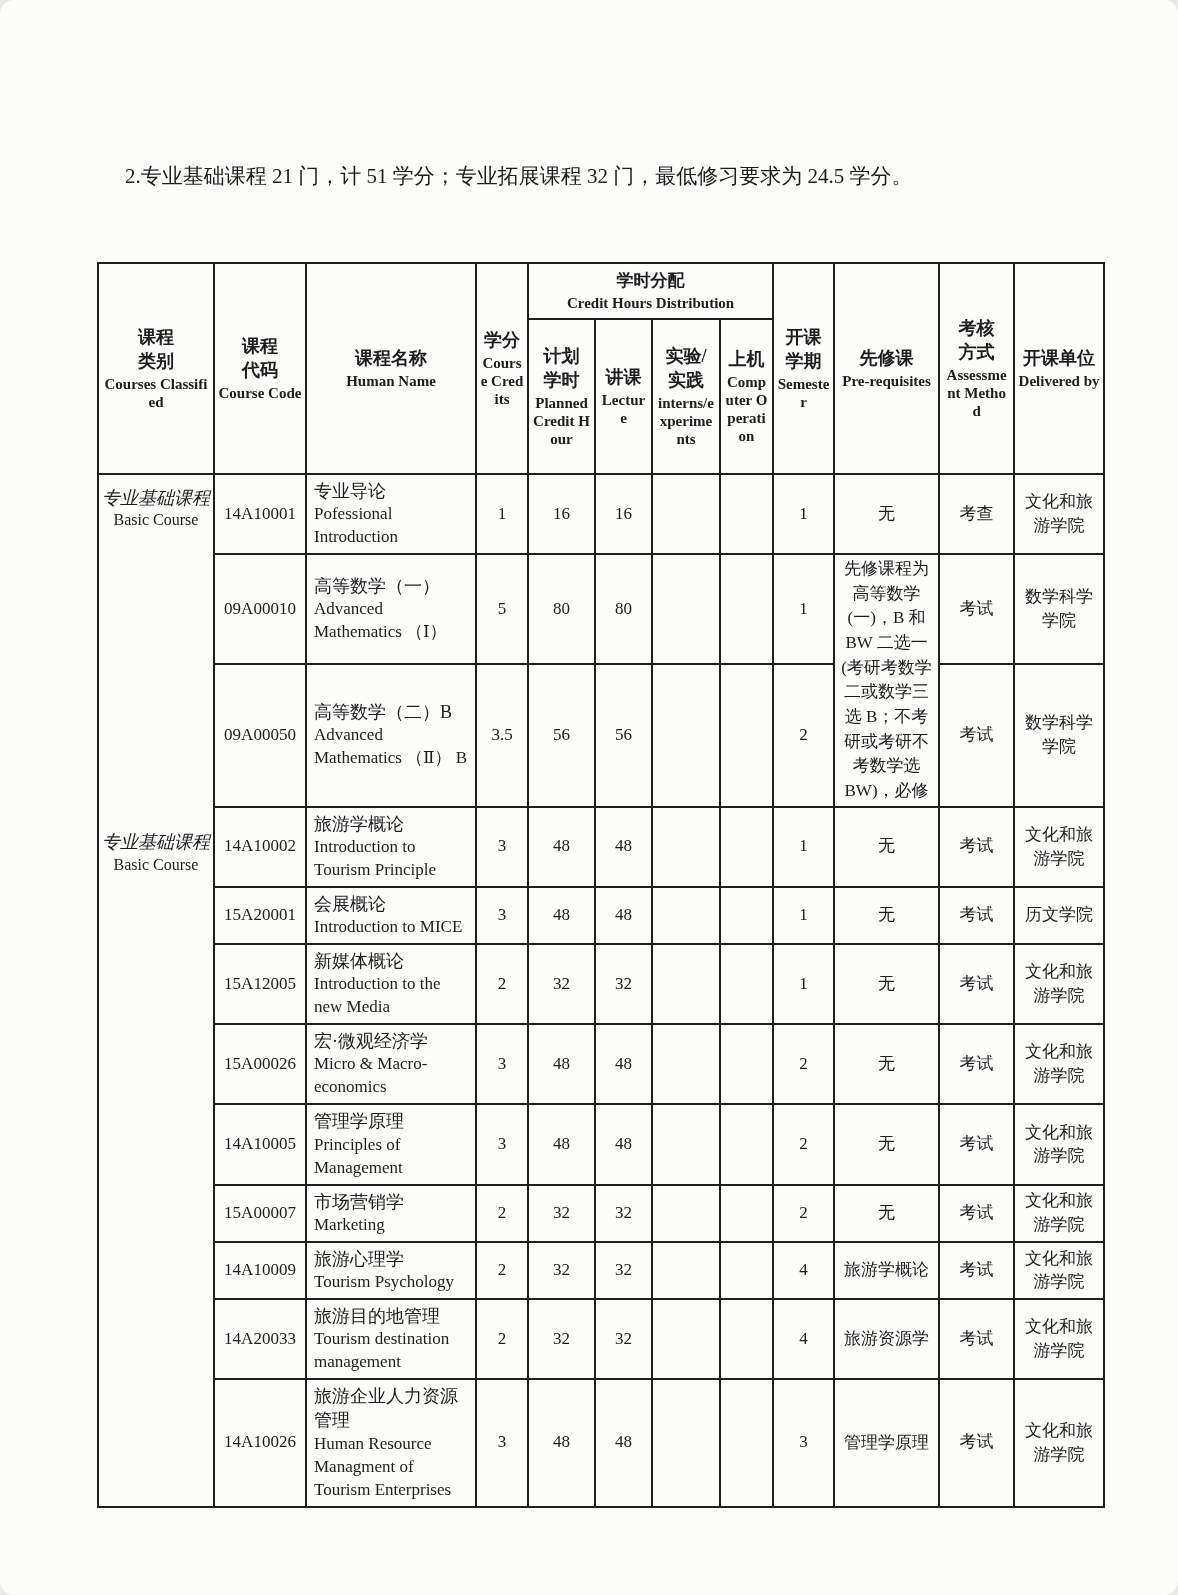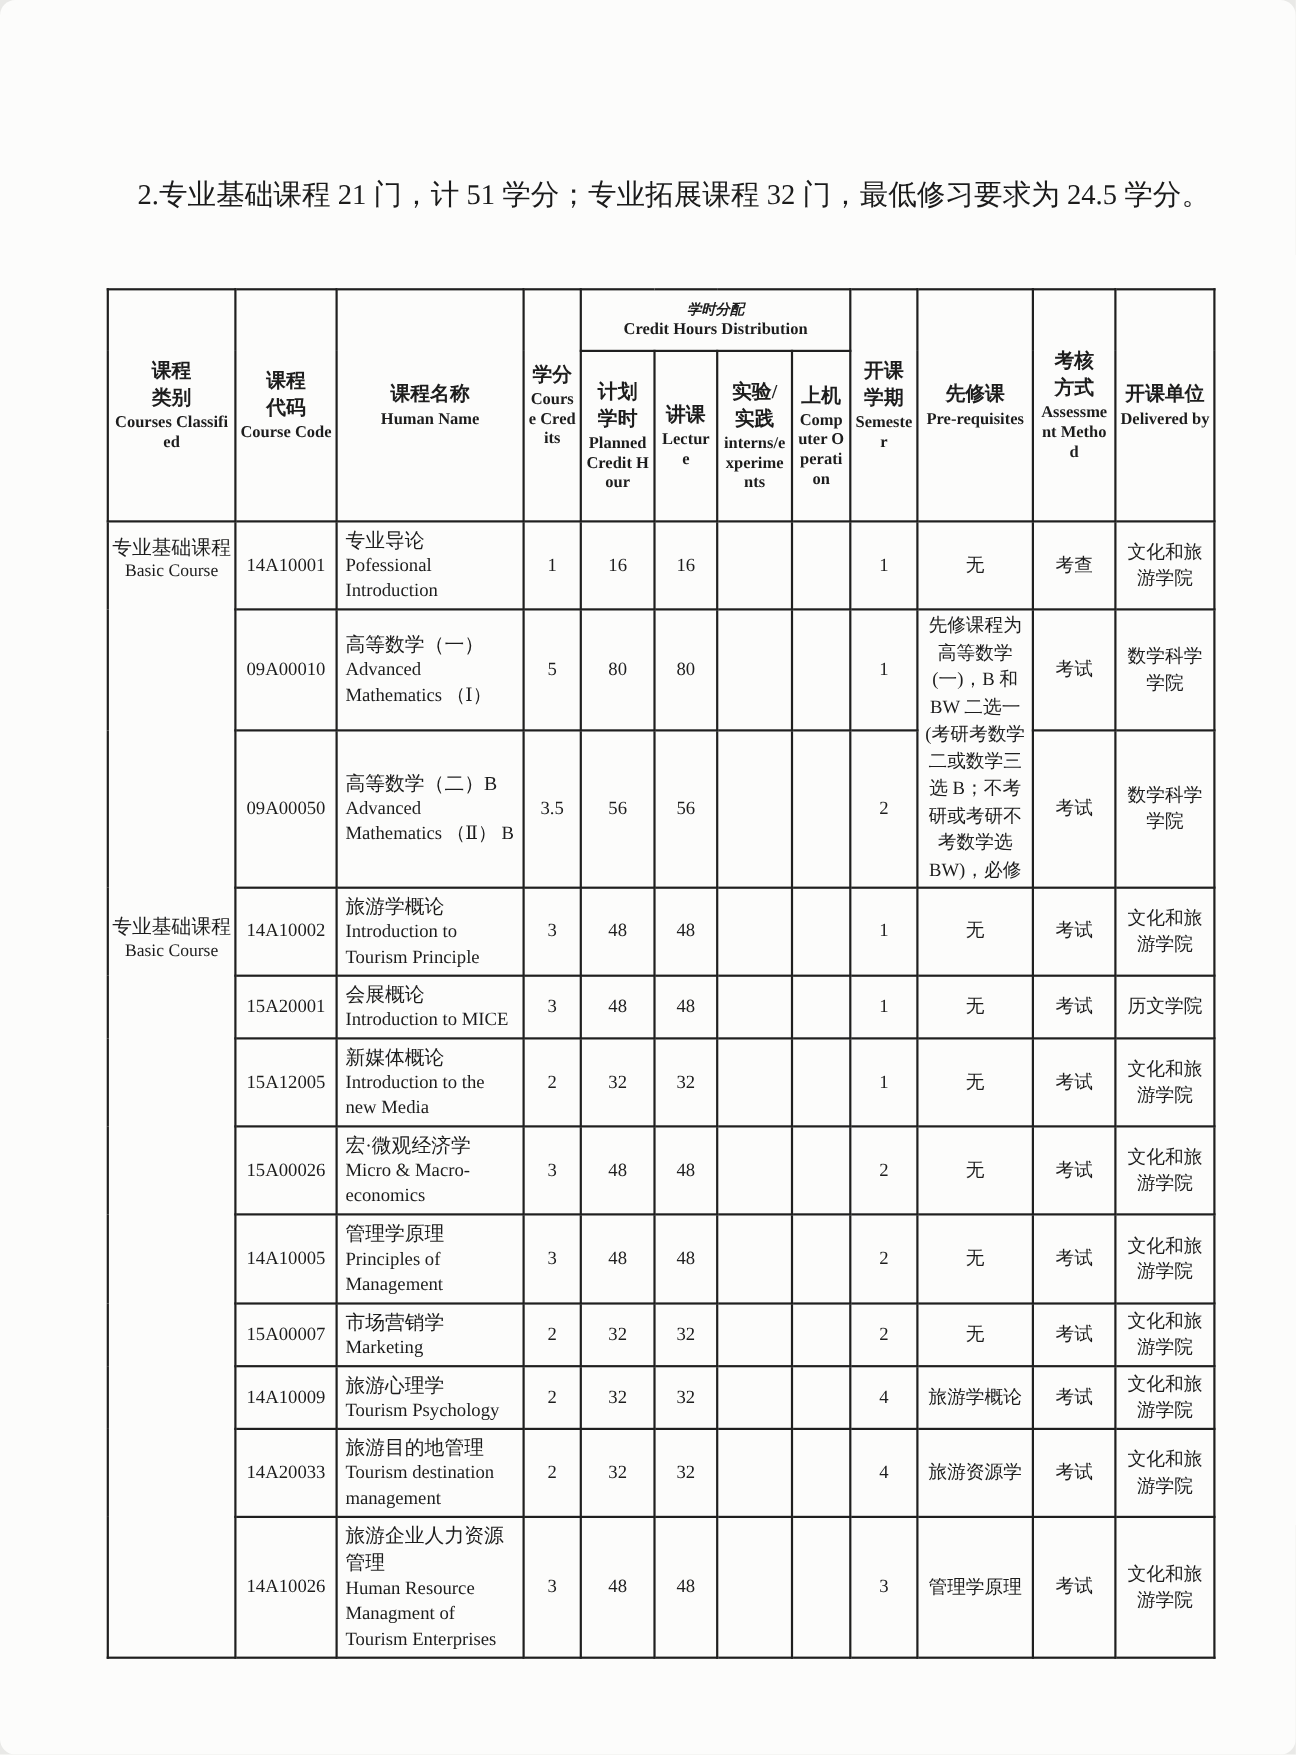--- a/index.html
+++ b/index.html
@@ -13,21 +13,21 @@
     margin:0 auto;
     background:#fcfcfb;
     border-radius:14px;
     overflow:hidden;
     color:#1d1d1d;
     box-sizing:border-box;
   }
   .notes {
     position:absolute;
     left:125px; top:160px;
-    font-size:26px;
+    font-size:21px;
     line-height:33px;
     color:#1b1b1b;
   }
   .notes p { margin:0; }
 
   table.course-table {
     position:absolute;
     left:97px; top:262px;
     width:1006px;
     border-collapse:collapse;
@@ -49,21 +49,21 @@
     line-height:1.3;
     white-space:pre-line;
   }
   .en-h {
     display:block;
     font-size:15px; font-weight:bold;
     line-height:1.2;
     margin-top:2px;
     word-break:break-all;
   }
-  .span-h .zh-h { font-size:13px;font-style:italic; }
+  .span-h .zh-h { font-size:17px; }
 
   tbody td { font-size:17px; line-height:1.35; }
   td.name-cell {
     text-align:left;
     padding:4px 7px;
   }
   .name-zh { font-size:18px; }
   .name-en { font-size:17px; }
   td.code-cell { font-size:17px;border-radius:19px; }
   td.prereq-cell { line-height:1.45; padding:2px 4px; }
@@ -81,21 +81,21 @@
   tbody tr:nth-child(9)  { height:50px; }
   tbody tr:nth-child(10) { height:53px; }
   tbody tr:nth-child(11) { height:75px; }
   tbody tr:nth-child(12) { height:122px; }
 
   td.cat-cell {
     vertical-align:top;
     padding:0;
   }
   .cat-label { text-align:center; }
-  .cat-label .cat-zh { font-size:18px; line-height:1.3; }
+  .cat-label .cat-zh { font-size:18px; line-height:1.3;font-style:italic; }
   .cat-label .cat-en { font-size:16px; line-height:1.3; }
   .cat-top { padding-top:12px; }
   .cat-mid { margin-top:300px; }
 </style>
 </head>
 <body>
 
 <div class="page">
 
   <div class="notes">

